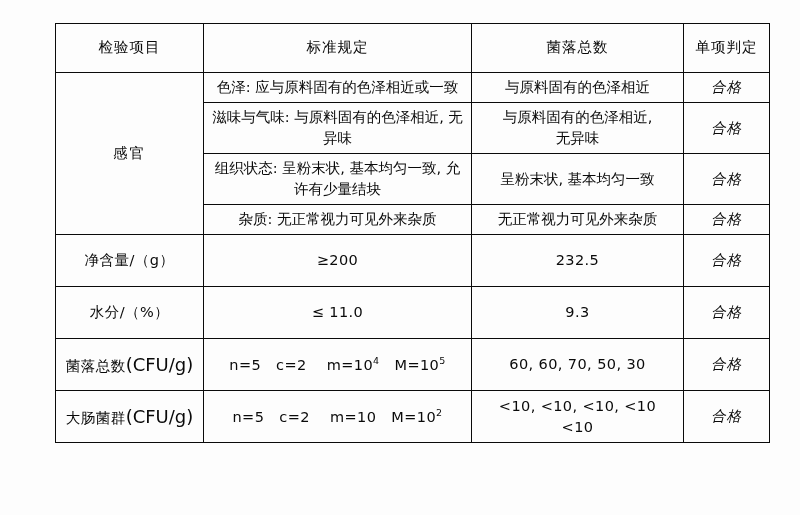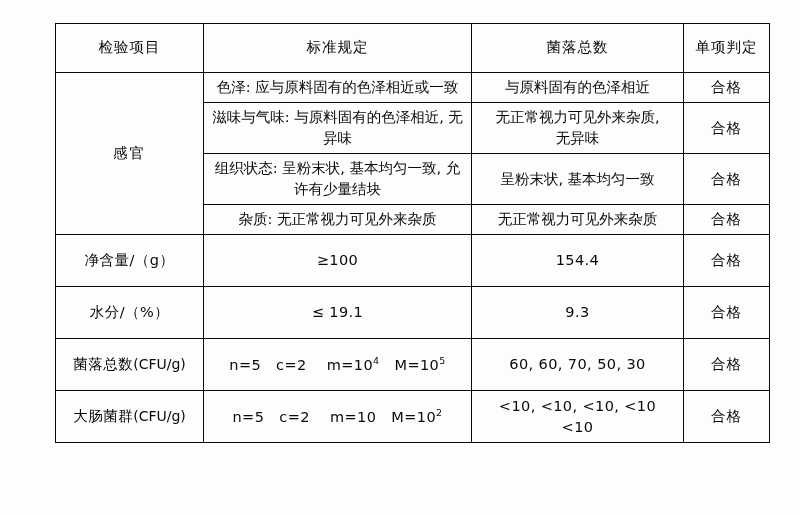--- a/index.html
+++ b/index.html
@@ -55,31 +55,32 @@
     font-size: 14px;
     line-height: 1.5;
   }
   .result-cell {
     font-size: 14px;
     line-height: 1.5;
   }
   .judge-cell {
     font-size: 14.5px;
     letter-spacing: 1px;
+    font-style: italic;
   }
   .organ-label {
     font-size: 16px;
     letter-spacing: 2px;
   }
   .item-cell {
     font-size: 15px;
     letter-spacing: 0.5px;
   }
   .item-cell .unit {
-    font-size: 14px;
+    font-size: 18px;
     letter-spacing: 0;
   }
   .mono {
     font-family: "DejaVu Sans", sans-serif;
     letter-spacing: 0.4px;
   }
   .micro-spec {
     text-align: left;
     padding-left: 12px;
     font-size: 14px;
@@ -114,47 +115,47 @@
 
       <tr>
         <td class="organ-label" rowspan="4">感官</td>
         <td class="spec-cell">色泽: 应与原料固有的色泽相近或一致</td>
         <td class="result-cell">与原料固有的色泽相近</td>
         <td class="judge-cell">合格</td>
       </tr>
 
       <tr class="r-tall">
         <td class="spec-cell">滋味与气味: 与原料固有的色泽相近, 无异味</td>
-        <td class="result-cell" style="white-space: pre-line;">无正常视力可见外来杂质,
+        <td class="result-cell" style="white-space: pre-line;">与原料固有的色泽相近,
 无异味</td>
         <td class="judge-cell">合格</td>
       </tr>
 
       <tr class="r-tall">
         <td class="spec-cell">组织状态: 呈粉末状, 基本均匀一致, 允许有少量结块</td>
         <td class="result-cell">呈粉末状, 基本均匀一致</td>
         <td class="judge-cell">合格</td>
       </tr>
 
       <tr>
         <td class="spec-cell">杂质: 无正常视力可见外来杂质</td>
         <td class="result-cell">无正常视力可见外来杂质</td>
         <td class="judge-cell">合格</td>
       </tr>
 
       <tr class="r-tall2">
         <td class="item-cell">净含量/（g）</td>
-        <td class="mono">≥100</td>
-        <td class="mono">154.4</td>
+        <td class="mono">≥200</td>
+        <td class="mono">232.5</td>
         <td class="judge-cell">合格</td>
       </tr>
 
       <tr class="r-tall2">
         <td class="item-cell">水分/（%）</td>
-        <td class="mono">≤ 19.1</td>
+        <td class="mono">≤ 11.0</td>
         <td class="mono">9.3</td>
         <td class="judge-cell">合格</td>
       </tr>
 
       <tr class="r-tall2">
         <td class="item-cell nowrap"><span>菌落总数</span><span class="unit">(CFU/g)</span></td>
         <td class="micro-spec mono"><span>n=5</span>&nbsp;&nbsp;&nbsp;<span>c=2</span>&nbsp;&nbsp;&nbsp;&nbsp;<span>m=10</span><sup>4</sup>&nbsp;&nbsp;&nbsp;<span>M=10</span><sup>5</sup></td>
         <td class="mono">60, 60, 70, 50, 30</td>
         <td class="judge-cell">合格</td>
       </tr>

